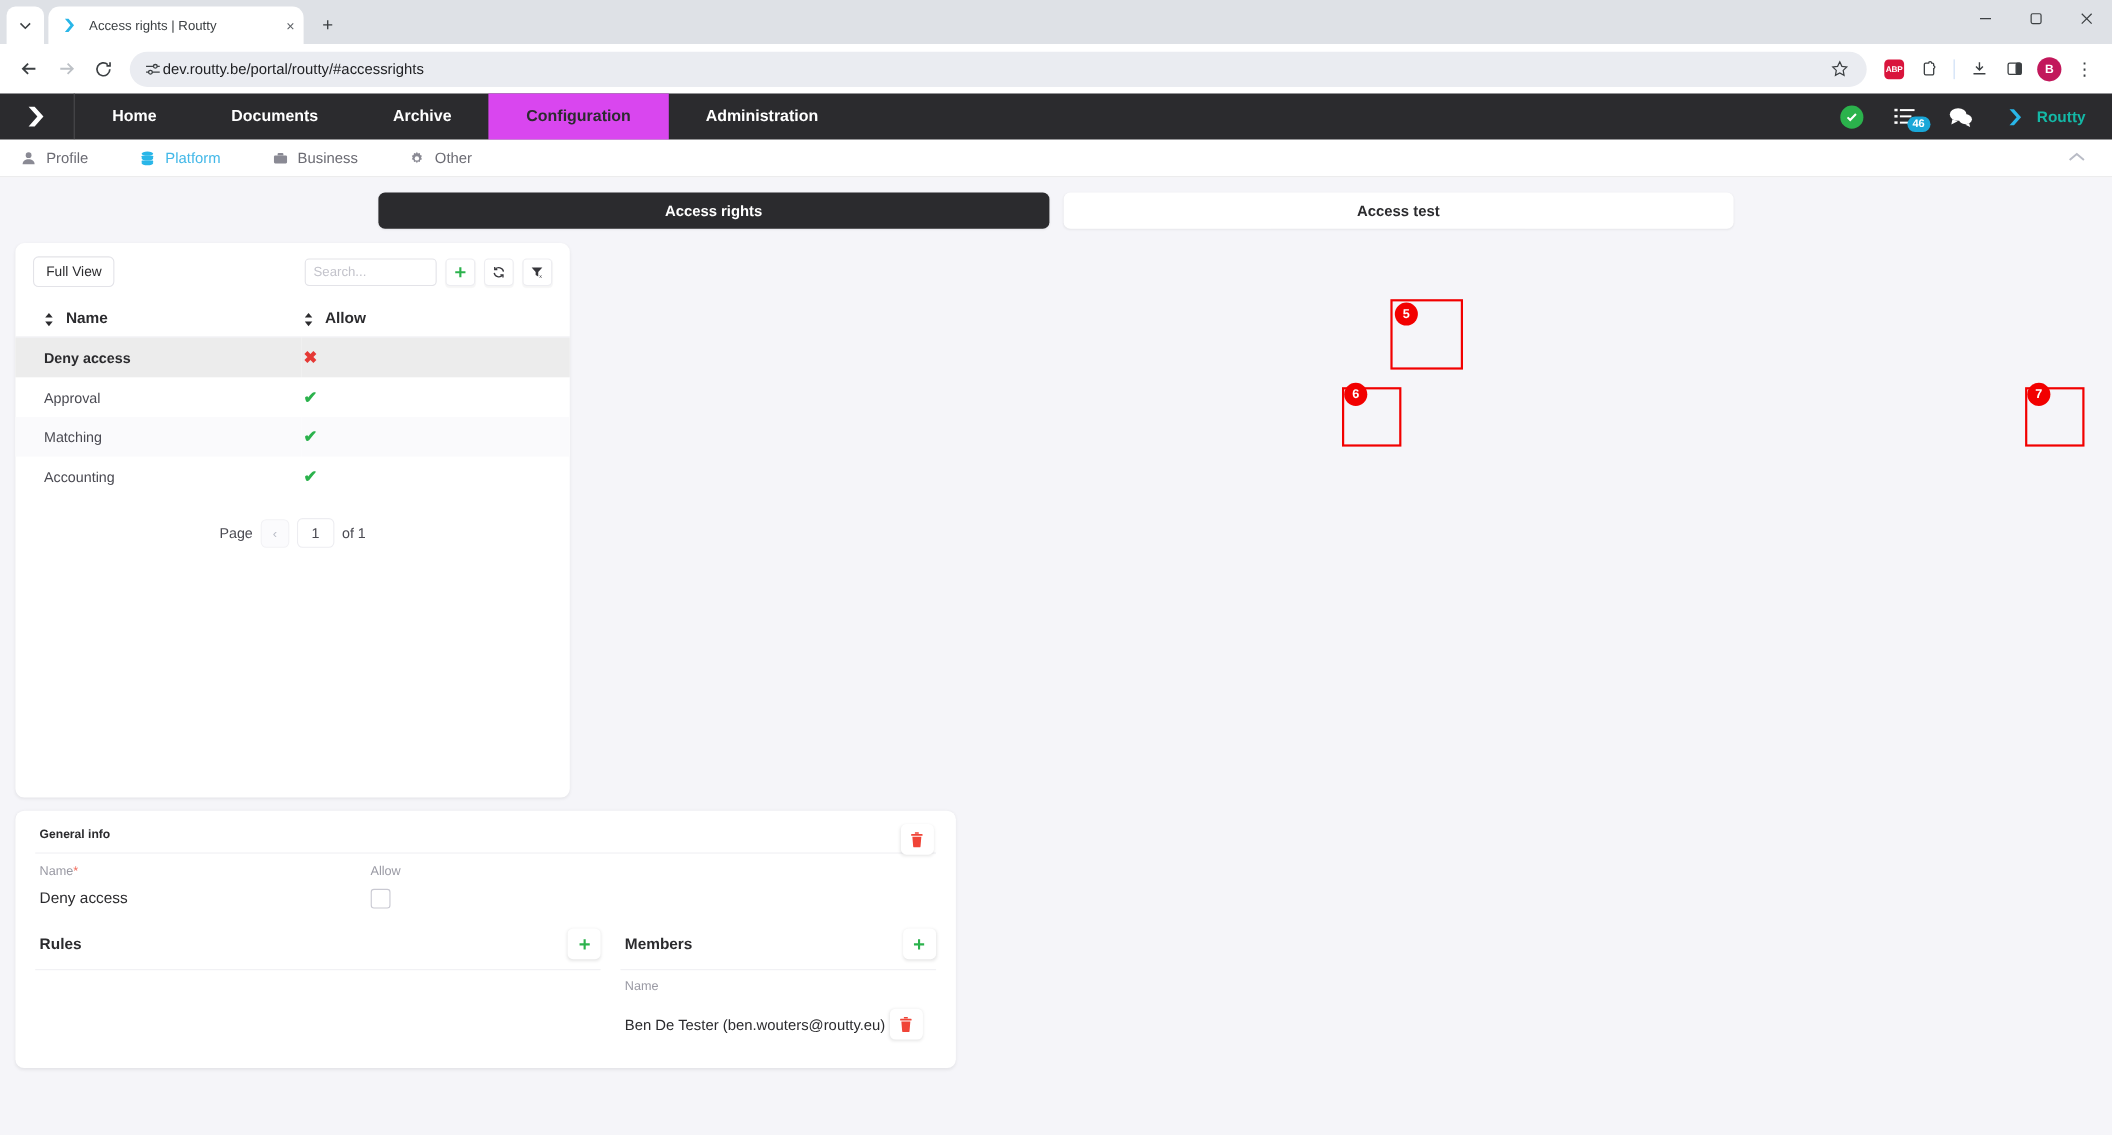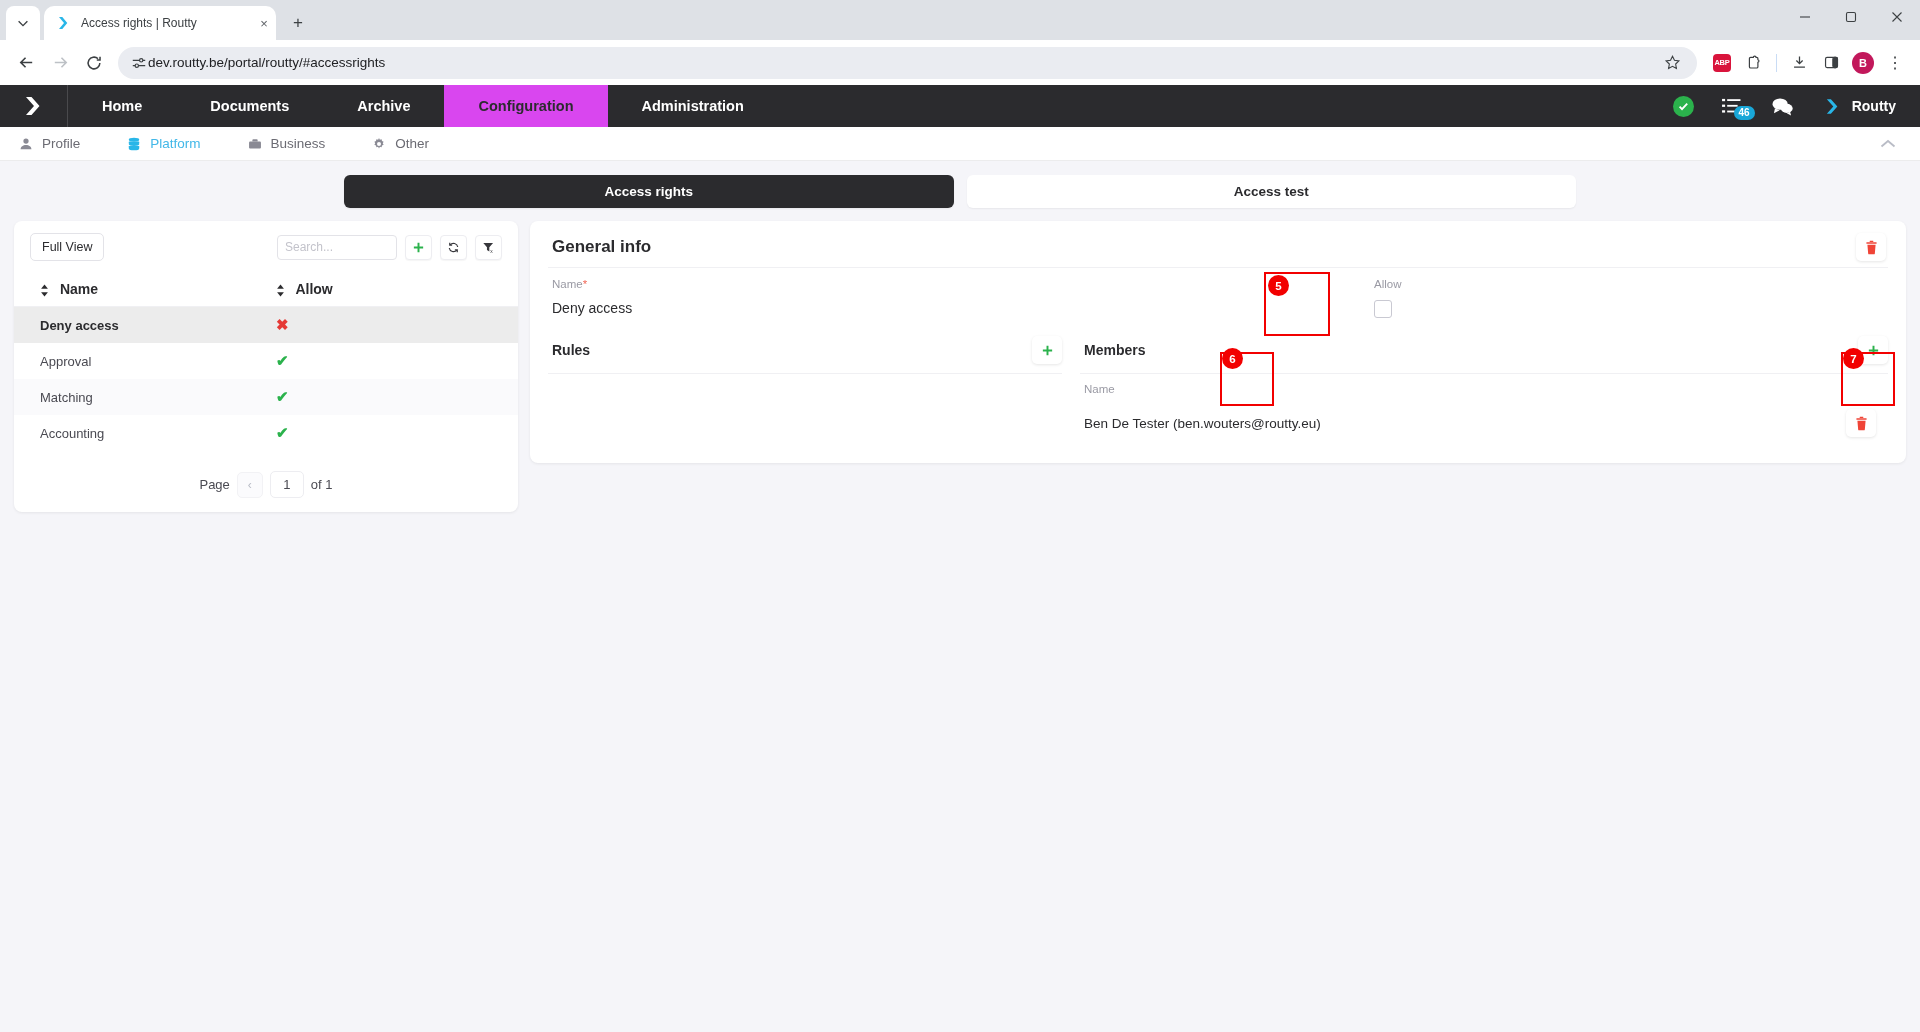--- a/index.html
+++ b/index.html
@@ -185,21 +185,21 @@
     right: -12px; bottom: -4px;
     background: #19a7d8;
     color: #fff;
     font-size: 10px;
     font-weight: bold;
     border-radius: 7px;
     padding: 1px 5px;
     line-height: 12px;
   }
   .user-area { display: flex; align-items: center; gap: 9px; }
-  .user-name { color: #ffffff; font-size: 14px; font-weight: bold; }
+  .user-name { color: #14b8a6; font-size: 14px; font-weight: bold; }
 
   .app-subnav {
     height: 34px;
     background: #ffffff;
     display: flex;
     align-items: center;
     padding: 0 18px;
     gap: 0;
     position: relative;
     border-bottom: 1px solid #ececed;
@@ -235,21 +235,21 @@
     border-radius: 6px;
     display: flex; align-items: center; justify-content: center;
     font-size: 13.5px;
     font-weight: bold;
     background: #ffffff;
     color: #2b2b2e;
     box-shadow: 0 1px 2px rgba(0,0,0,0.06);
   }
   .tabbtn.active { background: #2b2b2e; color: #ffffff; }
 
-  .panels { display: flex; gap: 12px; align-items: flex-start; }
+  .panels { display: flex; gap: 12px; align-items: flex-start; flex-direction: column; }
 
   .panel {
     background: #ffffff;
     border-radius: 8px;
     box-shadow: 0 1px 3px rgba(0,0,0,0.07);
   }
   .panel-left { width: 504px; flex: 0 0 504px; padding: 12px 0 14px 0; }
   .panel-right { flex: 1; padding: 14px 18px 20px 18px; position: relative; }
 
   .left-toolbar {
@@ -340,21 +340,21 @@
     border-radius: 5px;
     text-align: center;
     font-size: 13px;
     color: #4a4a52;
     font-family: "Liberation Sans", sans-serif;
     background: #fff;
   }
 
   
   .section-title {
-    font-size: 17px;
+    font-size: 11px;
     font-weight: bold;
     color: #2b2b2e;
     padding: 2px 0 10px 4px;
   }
   .hr { height: 1px; background: #f0f0f3; }
   .delete-top {
     position: absolute;
     right: 20px; top: 12px;
     width: 30px; height: 28px;
     border-radius: 5px;

